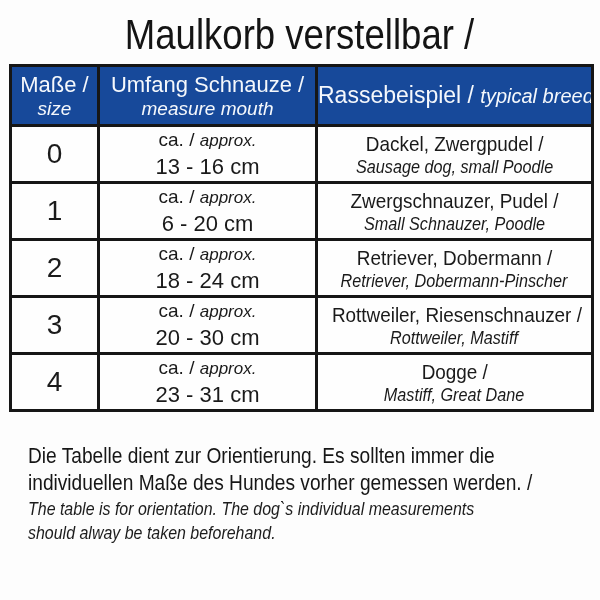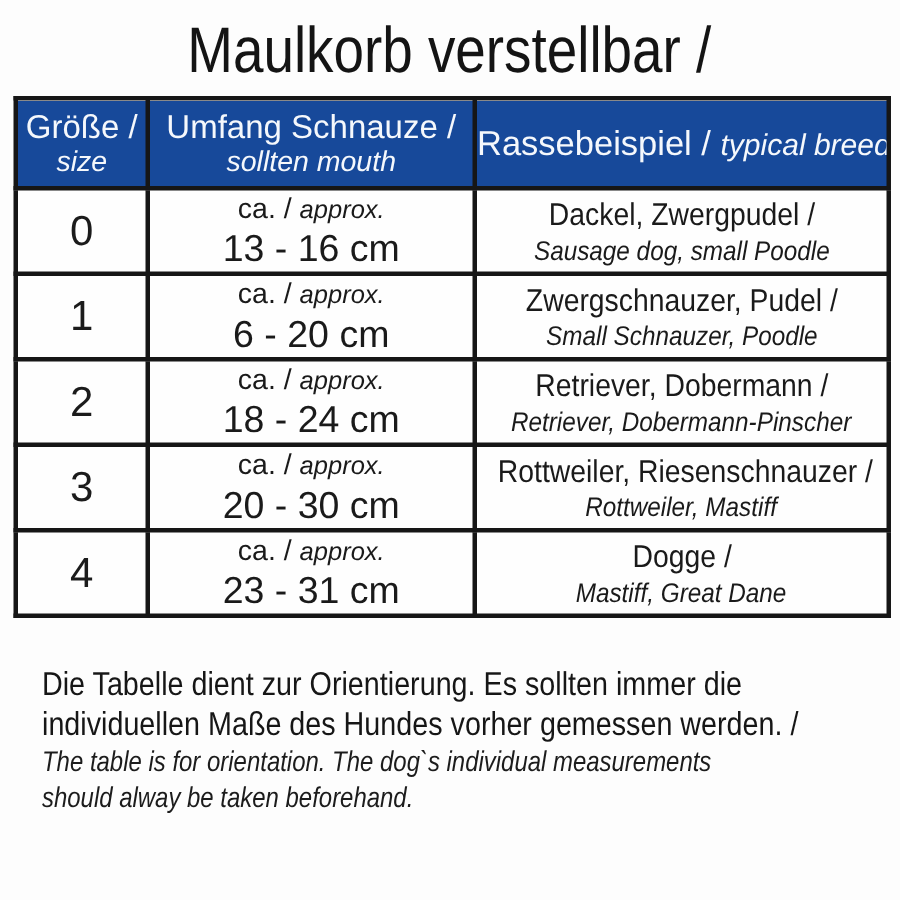--- a/index.html
+++ b/index.html
@@ -62,21 +62,21 @@
 
   .hdr-line1 { font-size: 22px; line-height: 26px; white-space: nowrap; }
   .hdr-line2 { font-size: 19px; font-style: italic; line-height: 22px; white-space: nowrap; }
   .hdr-inline { font-size: 23px; white-space: nowrap; }
   .hdr-inline .it { font-size: 20px; font-style: italic; text-align: center; }
 
   .cell-size { font-size: 28px; color: #1b1b1b; }
 
   .cell-approx { font-size: 19px; line-height: 24px; white-space: nowrap; }
   .cell-approx .it { font-size: 17px; font-style: italic; }
-  .cell-range { font-size: 25px; line-height: 28px; white-space: nowrap; }
+  .cell-range { font-size: 22px; line-height: 28px; white-space: nowrap; }
 
   .cell-breed-de {
     font-size: 21px; line-height: 26px; white-space: nowrap;
     display: inline-block; transform: scaleX(0.9); transform-origin: center;
   }
   .cell-breed-en {
     font-size: 18px; font-style: italic; line-height: 21px; white-space: nowrap;
     display: block;
   }
   .cell-breed-en > span {
@@ -108,26 +108,26 @@
 
   <table class="size-table">
     <colgroup>
       <col style="width:88px">
       <col style="width:218px">
       <col style="width:276px">
     </colgroup>
     <thead>
       <tr>
         <th>
-          <div class="hdr-line1">Größe /</div>
+          <div class="hdr-line1">Maße /</div>
           <div class="hdr-line2">size</div>
         </th>
         <th>
           <div class="hdr-line1">Umfang Schnauze /</div>
-          <div class="hdr-line2">sollten mouth</div>
+          <div class="hdr-line2">measure mouth</div>
         </th>
         <th>
           <div class="hdr-inline">
             <span>Rassebeispiel / </span><span class="it">typical breed</span>
           </div>
         </th>
       </tr>
     </thead>
     <tbody>
       <tr>

